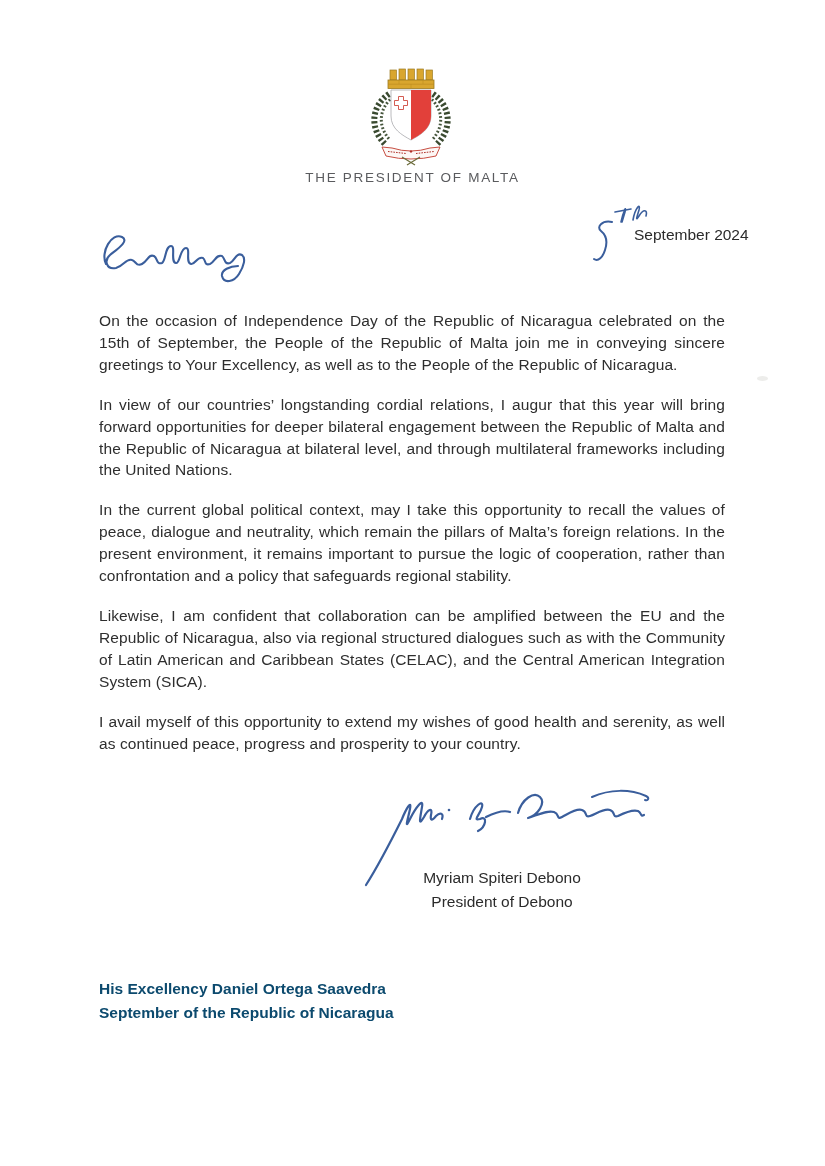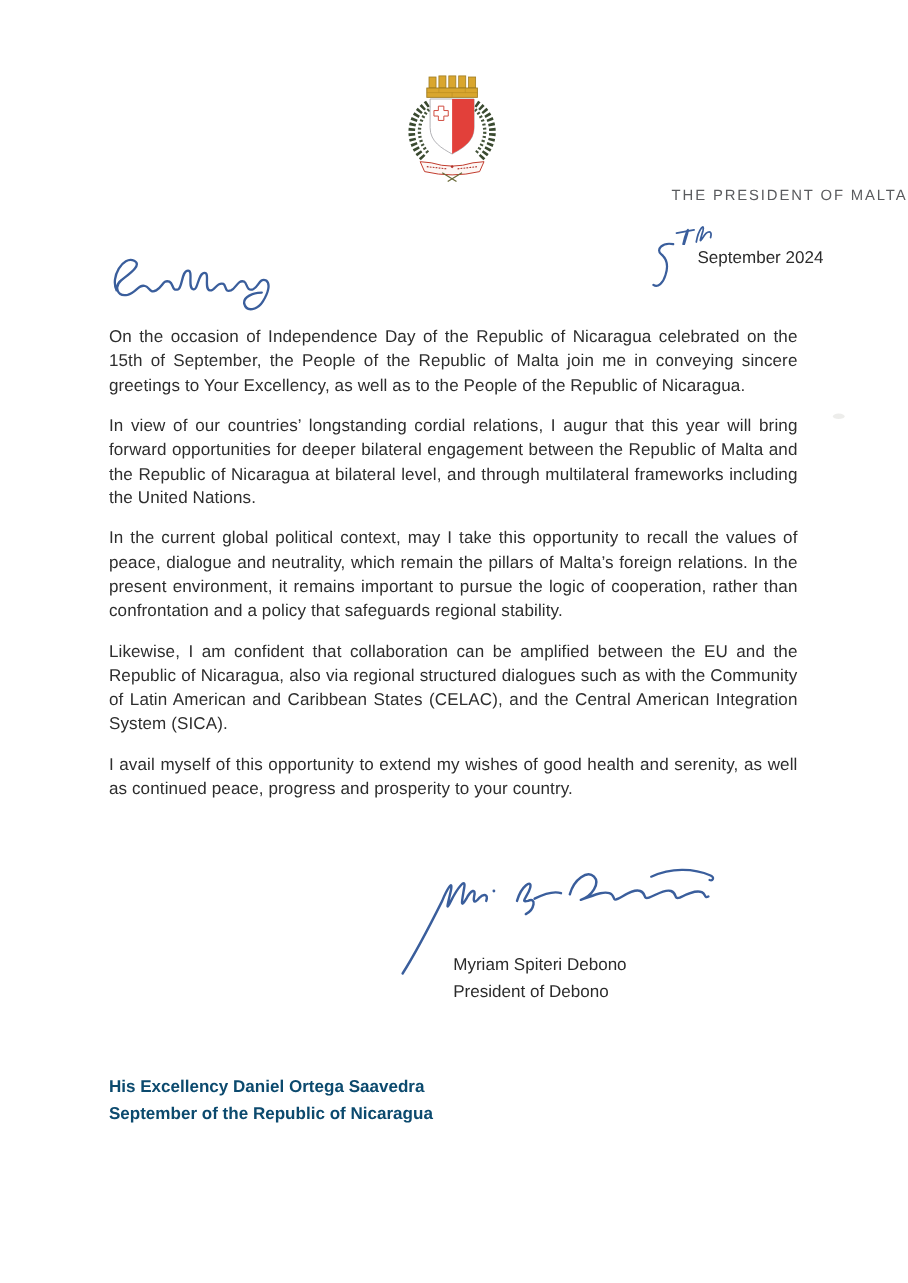--- a/index.html
+++ b/index.html
@@ -8,21 +8,21 @@
     width:825px;
     height:1166px;
     background:#ffffff;
     font-family:"Liberation Sans", sans-serif;
     overflow:hidden;
   }
   
   .emblem{position:absolute;left:355px;top:62px;width:112px;height:106px;}
   .org-title{
     position:absolute;left:0;right:0;top:170px;
-    text-align:right;
+    text-align:center;
     font-size:13.5px;
     letter-spacing:1.7px;
     color:#5a5b5e;
   }
   
   .date-group{position:absolute;left:584px;top:198px;width:210px;height:66px;}
   .hand-five{position:absolute;left:4px;top:20px;width:30px;height:48px;}
   .hand-th{position:absolute;left:28px;top:2px;width:36px;height:26px;}
   .date-typed{
     position:absolute;left:50px;top:28px;
@@ -31,25 +31,26 @@
   
   .salutation{position:absolute;left:96px;top:222px;width:175px;height:62px;}
   
   .body-text{
     position:absolute;left:99px;top:292px;width:626px;
     font-size:15.5px;
     line-height:21.9px;
     letter-spacing:.1px;
     color:#2e2e2e;
   }
-  .body-text p{margin:4px 0 15px 0;text-align:justify;}
+  .body-text p{margin:18px 0 15px 0;text-align:justify;}
   
   .signature-scribble{position:absolute;left:358px;top:775px;width:302px;height:118px;}
   .signoff{
     position:absolute;left:412px;top:866px;width:180px;
+    text-align:center;
     font-size:15.5px;line-height:23.5px;color:#2b2b2b;
   }
   
   .recipient{
     position:absolute;left:99px;top:977px;
     font-weight:bold;
     font-size:15.5px;line-height:24px;color:#0c4a6e;
   }
   
   .artifact{

